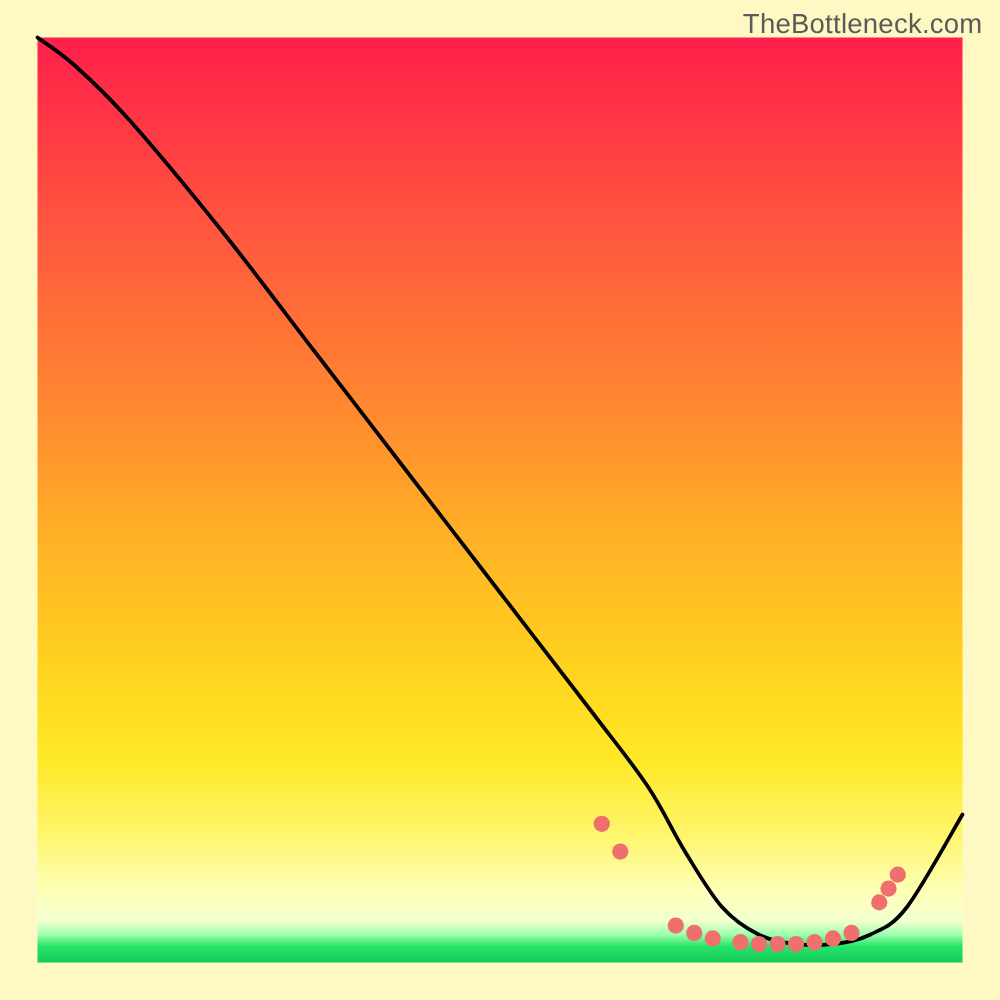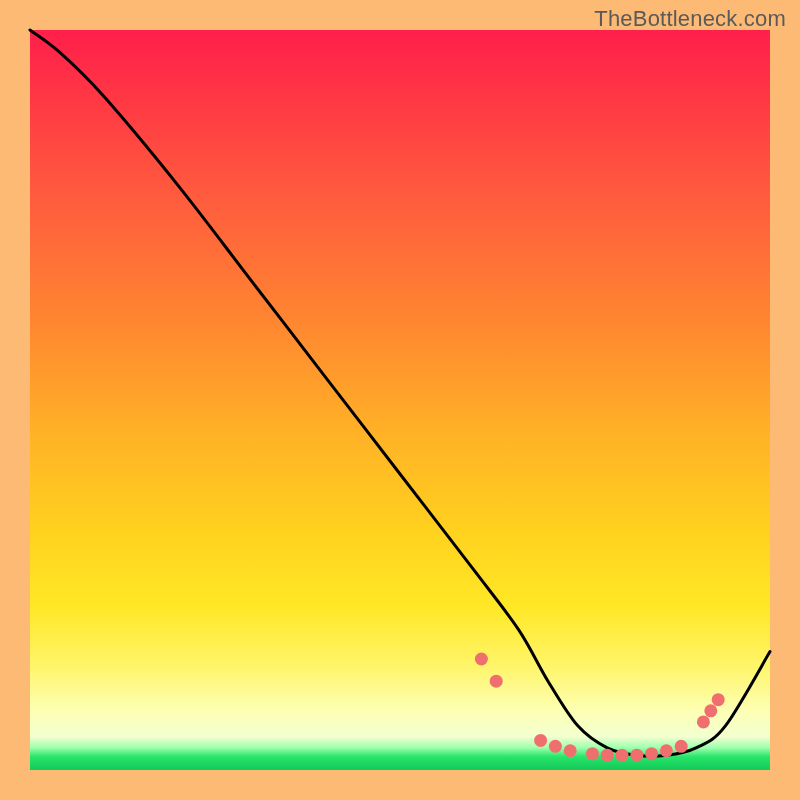--- a/index.html
+++ b/index.html
@@ -8,21 +8,21 @@
     width: 800px;
     height: 800px;
     background: #000;
     overflow: hidden;
     font-family: Arial, Helvetica, sans-serif;
   }
   .frame {
     position: relative;
     width: 800px;
     height: 800px;
-    background: #fdba74;
+    background: #fef9c3;
   }
   .watermark {
     position: absolute;
     top: 6px;
     right: 14px;
     color: #5a5a5a;
     font-size: 22px;
     font-weight: 500;
     letter-spacing: 0.2px;
     z-index: 5;

